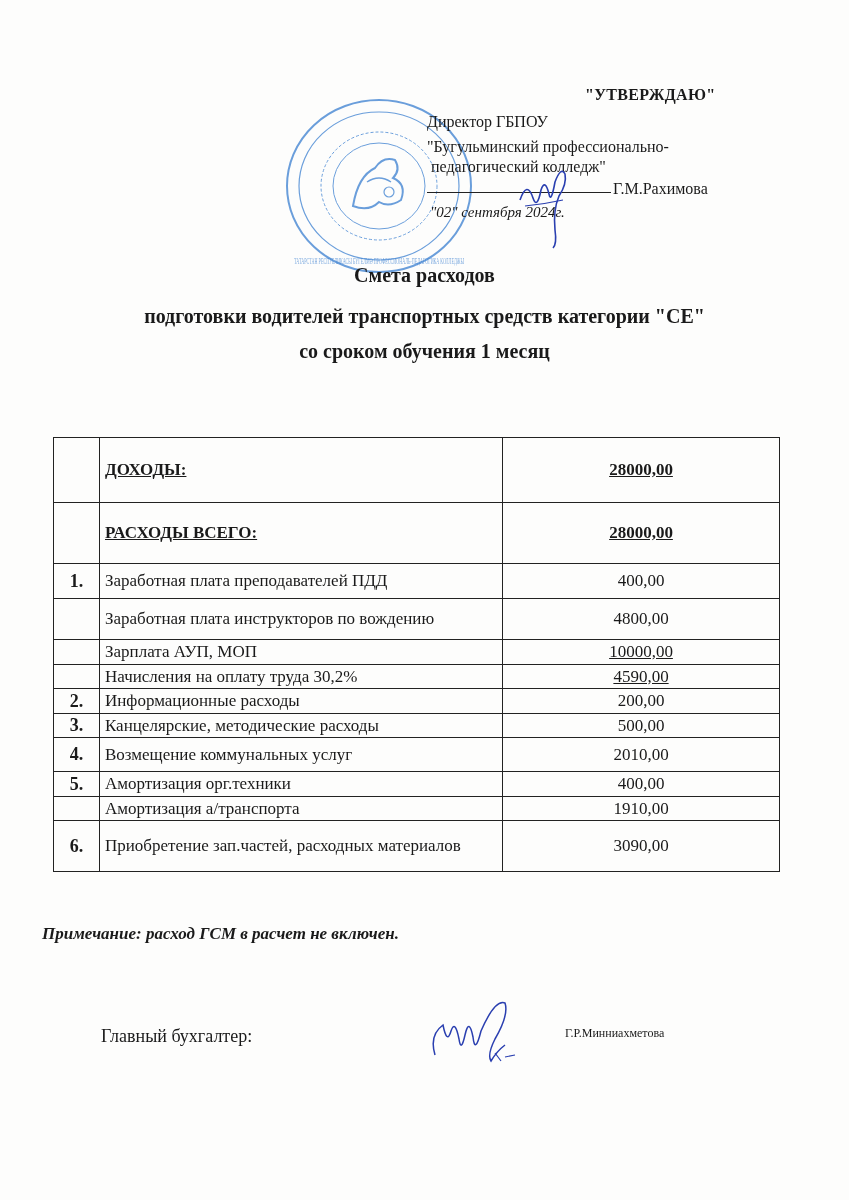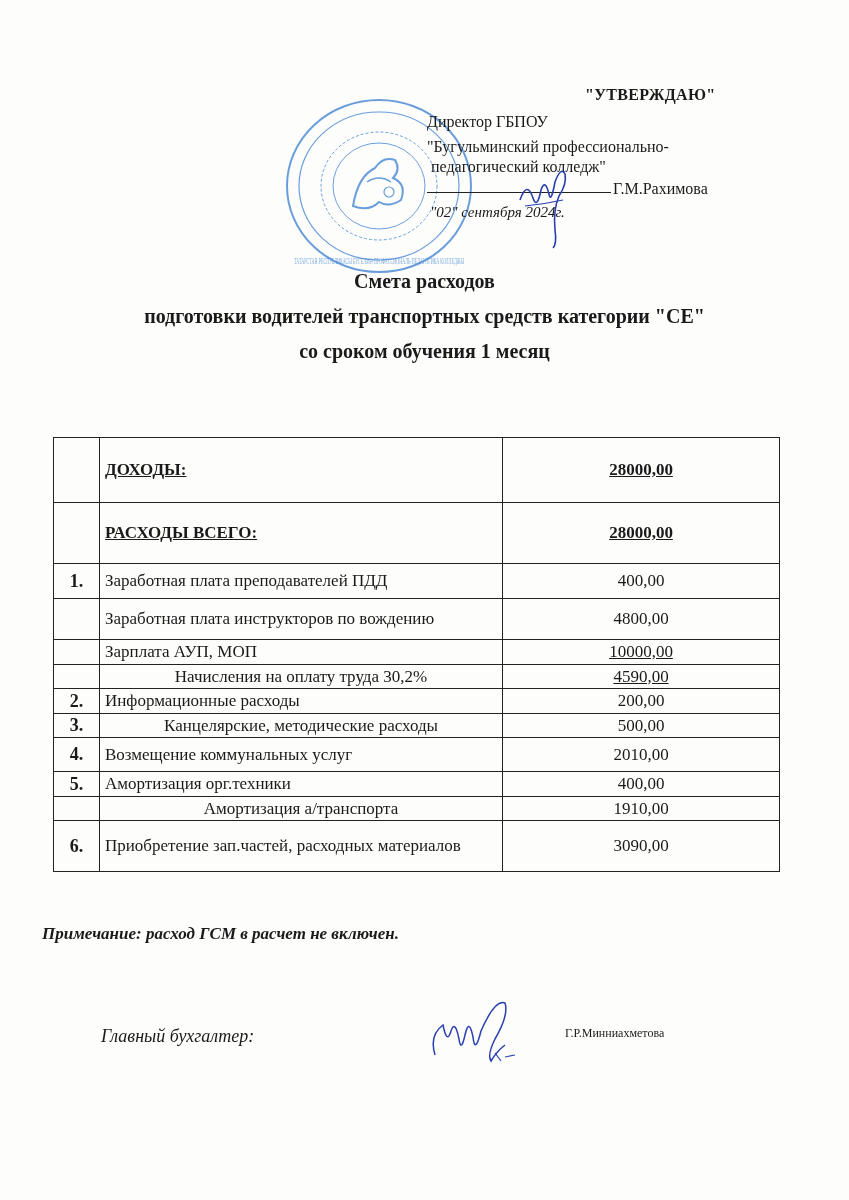--- a/index.html
+++ b/index.html
@@ -16,45 +16,45 @@
   .l2 { top: 138px; }
   .l3 { top: 158px; left: 431px; }
   .sign-line { left: 427px; top: 178px; width: 184px; border-bottom: 1px solid #222; height: 14px; }
   .director-name { left: 613px; top: 180px; font-size: 16px; }
   .approve-date { left: 430px; top: 204px; font-size: 15px; font-style: italic; }
 
   .stamp { left: 283px; top: 96px; width: 192px; height: 180px; }
   .sig-top { left: 515px; top: 160px; width: 60px; height: 90px; }
 
   .doc-title { left: 0; width: 849px; text-align: center; font-weight: bold; font-size: 20px; }
-  .t1 { top: 270px; font-size: 20px; }
+  .t1 { top: 264px; font-size: 20px; }
   .t2 { top: 305px; }
   .t3 { top: 340px; }
 
   table.budget {
     position: absolute; left: 53px; top: 437px; width: 727px;
     border-collapse: collapse; font-size: 17px;
   }
   table.budget td { border: 1.5px solid #222; padding: 0 5px; vertical-align: middle; }
   td.num { width: 35px; text-align: center; font-weight: bold; font-size: 18px; }
   td.name { width: 392px; }
   td.val { text-align: center; }
   .u { text-decoration: underline; }
   .b { font-weight: bold; }
   tr.h67 td { height: 64px; }
   tr.h63 td { height: 60px; }
   tr.h37 td { height: 34px; }
   tr.h43 td { height: 40px; }
   tr.h27 td { height: 24px; }
-  tr.h25 td { height: 23px; text-align: center; }
+  tr.h25 td { height: 23px; }
   tr.h36 td { height: 33px; }
   tr.h52 td { height: 50px; line-height: 22px; }
 
   .note { left: 42px; top: 924px; font-size: 17px; font-style: italic; font-weight: bold; }
-  .acct-label { left: 101px; top: 1026px; font-size: 18px; font-style: italic; }
+  .acct-label { left: 101px; top: 1026px; font-size: 18px; }
   .acct-name { left: 565px; top: 1026px; font-size: 12px; }
   .sig-bottom { left: 425px; top: 995px; width: 110px; height: 70px; }
 </style>
 </head>
 <body>
 
 <svg class="abs stamp" viewBox="0 0 192 180">
   <g fill="none" stroke="#3a7fd0" opacity="0.75">
     <ellipse cx="96" cy="90" rx="92" ry="86" stroke-width="2"></ellipse>
     <ellipse cx="96" cy="90" rx="80" ry="74" stroke-width="1.2"></ellipse>

